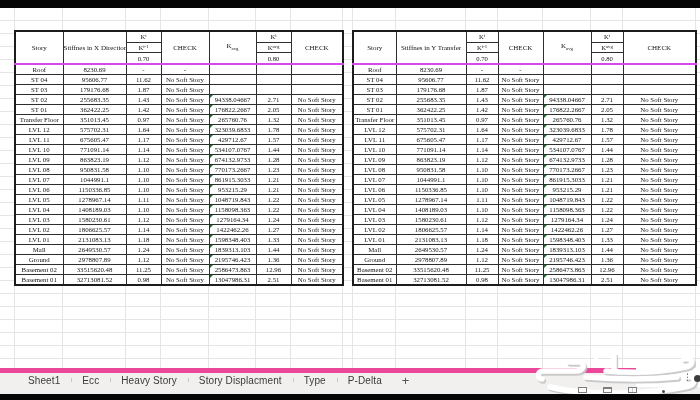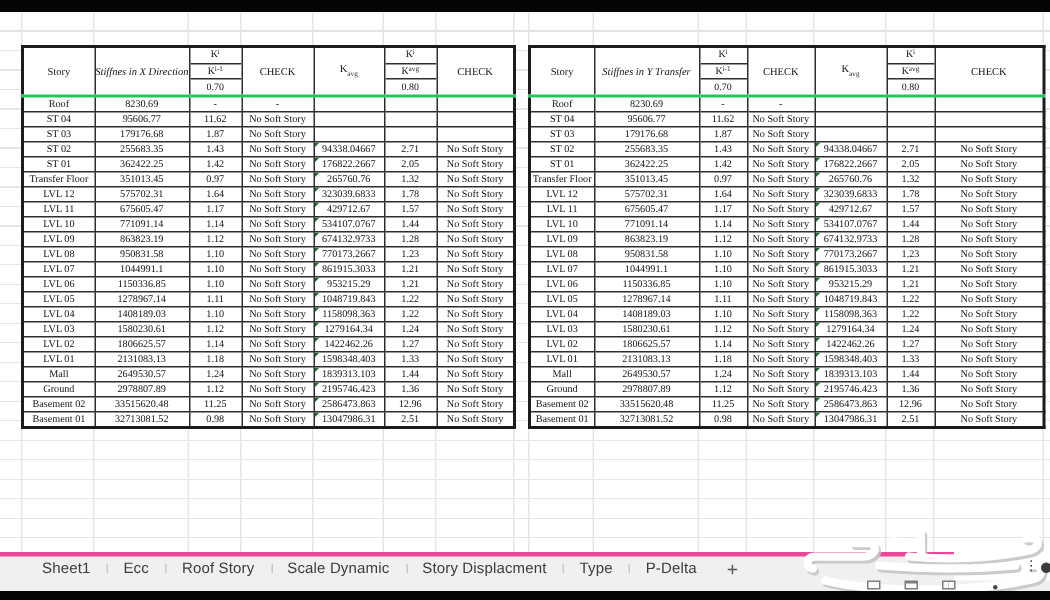--- a/index.html
+++ b/index.html
@@ -12,33 +12,33 @@
   
   .sheet{position:absolute;left:0;top:8px;width:700px;height:360px;
          background:repeating-linear-gradient(to bottom,#ffffff 0 12px,#e5e5e5 12px 13px);}
   .vline{position:absolute;top:0;bottom:0;width:1px;background:#e5e5e5;}
 
   
   table.soft{position:absolute;border-collapse:collapse;table-layout:fixed;background:#fff;
              font-family:"Liberation Serif",serif;color:#141414;border:2px solid #1c1c1c;z-index:2;}
   table.soft th,table.soft td{border:1px solid #2e2e2e;padding:0;text-align:center;font-weight:normal;
              overflow:hidden;white-space:nowrap;vertical-align:middle;}
-  table.soft thead th{height:31px;font-size:7px;border-bottom:2px solid #22c55e;}
-  th.stif{font-size:6.4px;font-style:italic;}
+  table.soft thead th{height:31px;font-size:7px;border-bottom:2px solid #d946ef;}
+  th.stif{font-size:6.4px;}
   table.soft tbody td{height:9px;font-size:6.8px;line-height:9px;position:relative;}
   .frac{display:flex;flex-direction:column;height:31px;}
   .fr{flex:1;display:flex;align-items:center;justify-content:center;font-size:6.6px;}
   .fr1,.fr2{border-bottom:1px solid #2e2e2e;}
   sub{font-size:4.8px;line-height:1;}
   .err-tri{position:absolute;left:0;top:0;width:0;height:0;
            border-top:3px solid #1f6b35;border-right:3px solid transparent;}
 
   
   .tabbar{position:absolute;left:0;top:368px;width:636px;height:19px;background:#f1f0ef;
-          border-top:3px solid #ec4899;display:flex;align-items:stretch;padding-left:17px;
+          border-top:5px solid #ec4899;display:flex;align-items:stretch;padding-left:17px;
           box-sizing:border-box;z-index:5;}
   .tab{font-size:10px;color:#3b3b3b;padding:0 11px;display:flex;align-items:center;position:relative;
        letter-spacing:.1px;}
   .tab + .tab::before{content:"";position:absolute;left:0;top:5px;bottom:5px;width:1px;background:#c7c7c7;}
   .tab.active{background:#ffffff;font-weight:bold;color:#1c1c1c;border-bottom:2px solid #1e7145;}
   .add-tab{font-size:13px;color:#555;padding:0 9px;display:flex;align-items:center;}
   .more-dots{position:absolute;left:683px;top:372px;font-size:9px;color:#3f3f3f;z-index:9;}
   .edge-dot{position:absolute;left:694px;top:375px;width:7px;height:7px;border-radius:50%;
             background:#3c3c3c;z-index:9;}
 
@@ -573,22 +573,21 @@
             <td>2.51</td>
             <td>No Soft Story</td>
           </tr>
         </tbody>
     </table>
   </div>
 
   <div class="tabbar">
       <span class="tab">Sheet1</span>
       <span class="tab">Ecc</span>
-      <span class="tab">Roof Story</span>
-      <span class="tab">Scale Dynamic</span>
+      <span class="tab">Heavy Story</span>
       <span class="tab">Story Displacment</span>
       <span class="tab">Type</span>
       <span class="tab">P-Delta</span>
       <span class="add-tab">+</span>
     </div>
   <div class="more-dots">⋮</div>
   <div class="edge-dot"></div>
 
   <div class="statusbar"></div>
   <div class="view-icons">

